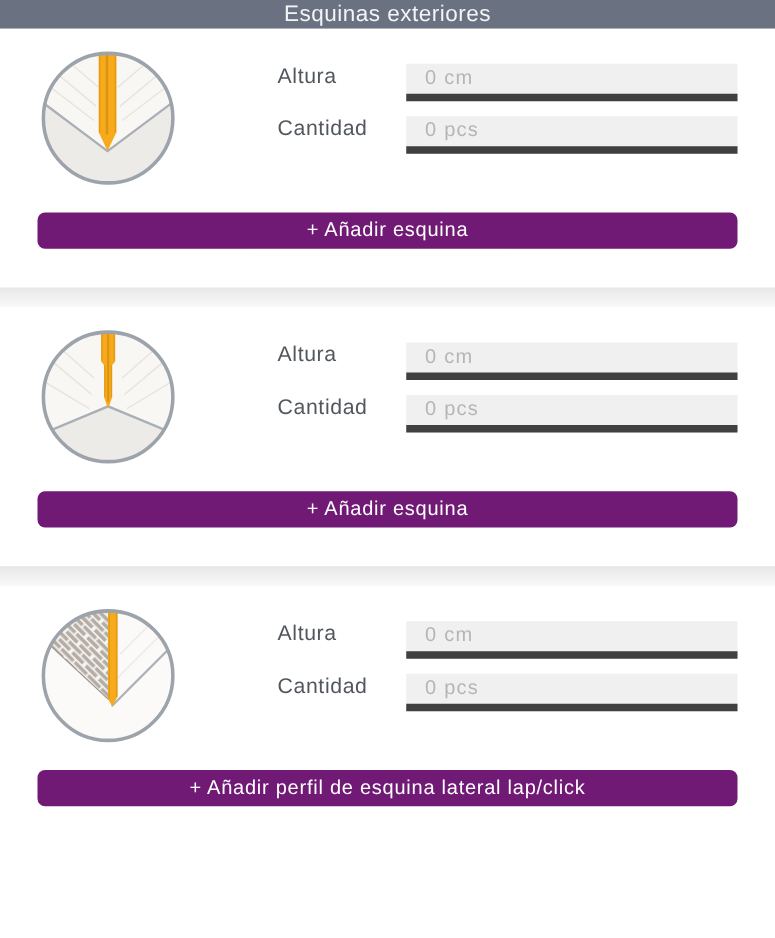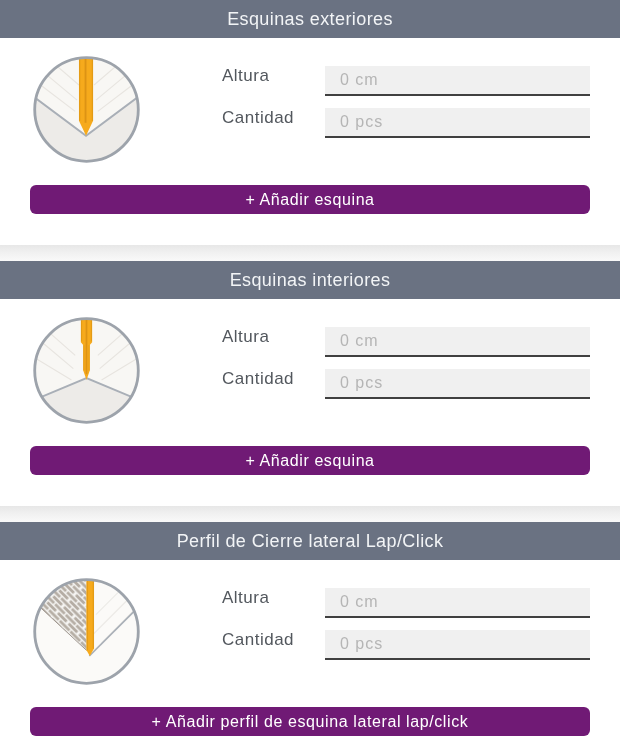--- a/index.html
+++ b/index.html
@@ -5,21 +5,21 @@
   html, body {
     margin: 0;
     padding: 0;
     width: 620px;
     height: 750px;
     overflow: hidden;
     background: #ffffff;
     font-family: "Liberation Sans", sans-serif;
   }
   .card-header {
-    height: 38px;
+    height: 23px;
     background: #6A7282;
     display: flex;
     align-items: center;
     justify-content: center;
   }
   .card-title {
     margin: 0;
     color: #F2F4F6;
     font-size: 18px;
     font-weight: 500;
@@ -58,21 +58,21 @@
     color: #52575D;
     font-size: 17px;
     letter-spacing: 0.5px;
   }
   .field-input {
     flex: 1;
     min-width: 0;
     height: 30px;
     background: #F0F0F0;
     border: none;
-    border-bottom: 2px solid #404040;
+    border-bottom: 6px solid #404040;
     padding: 0 0 0 15px;
     font-family: "Liberation Sans", sans-serif;
     font-size: 16px;
     color: #6b6b6b;
     letter-spacing: 1px;
     outline: none;
     box-sizing: border-box;
   }
   .field-input::placeholder { color: #B5B5B5; opacity: 1; }
   .add-btn {
@@ -143,23 +143,20 @@
       </div>
     </div>
     <button class="add-btn">+ Añadir esquina</button>
     <div class="card-footer-pad"></div>
   </div>
 </section>
 
 <div class="section-gap"></div>
 
 <section class="card">
-  <header class="card-header">
-    <h2 class="card-title">Esquinas interiores</h2>
-  </header>
   <div class="card-body">
     <div class="row">
       <div class="icon-wrap">
         <svg viewBox="0 0 120 120" xmlns="http://www.w3.org/2000/svg">
           <defs>
             <clipPath id="clip2">
                 <circle cx="60" cy="60" r="55"></circle>
               </clipPath>
           </defs>
           <g clip-path="url(#clip2)">
@@ -194,23 +191,20 @@
       </div>
     </div>
     <button class="add-btn">+ Añadir esquina</button>
     <div class="card-footer-pad"></div>
   </div>
 </section>
 
 <div class="section-gap"></div>
 
 <section class="card">
-  <header class="card-header">
-    <h2 class="card-title">Perfil de Cierre lateral Lap/Click</h2>
-  </header>
   <div class="card-body">
     <div class="row">
       <div class="icon-wrap">
         <svg viewBox="0 0 120 120" xmlns="http://www.w3.org/2000/svg">
           <defs>
             <clipPath id="clip3">
                 <circle cx="60" cy="60" r="55"></circle>
               </clipPath>
             <pattern id="bricks" width="16" height="9" patternUnits="userSpaceOnUse" patternTransform="rotate(45)">
               <rect width="16" height="9" fill="#B5ADA4"></rect>

